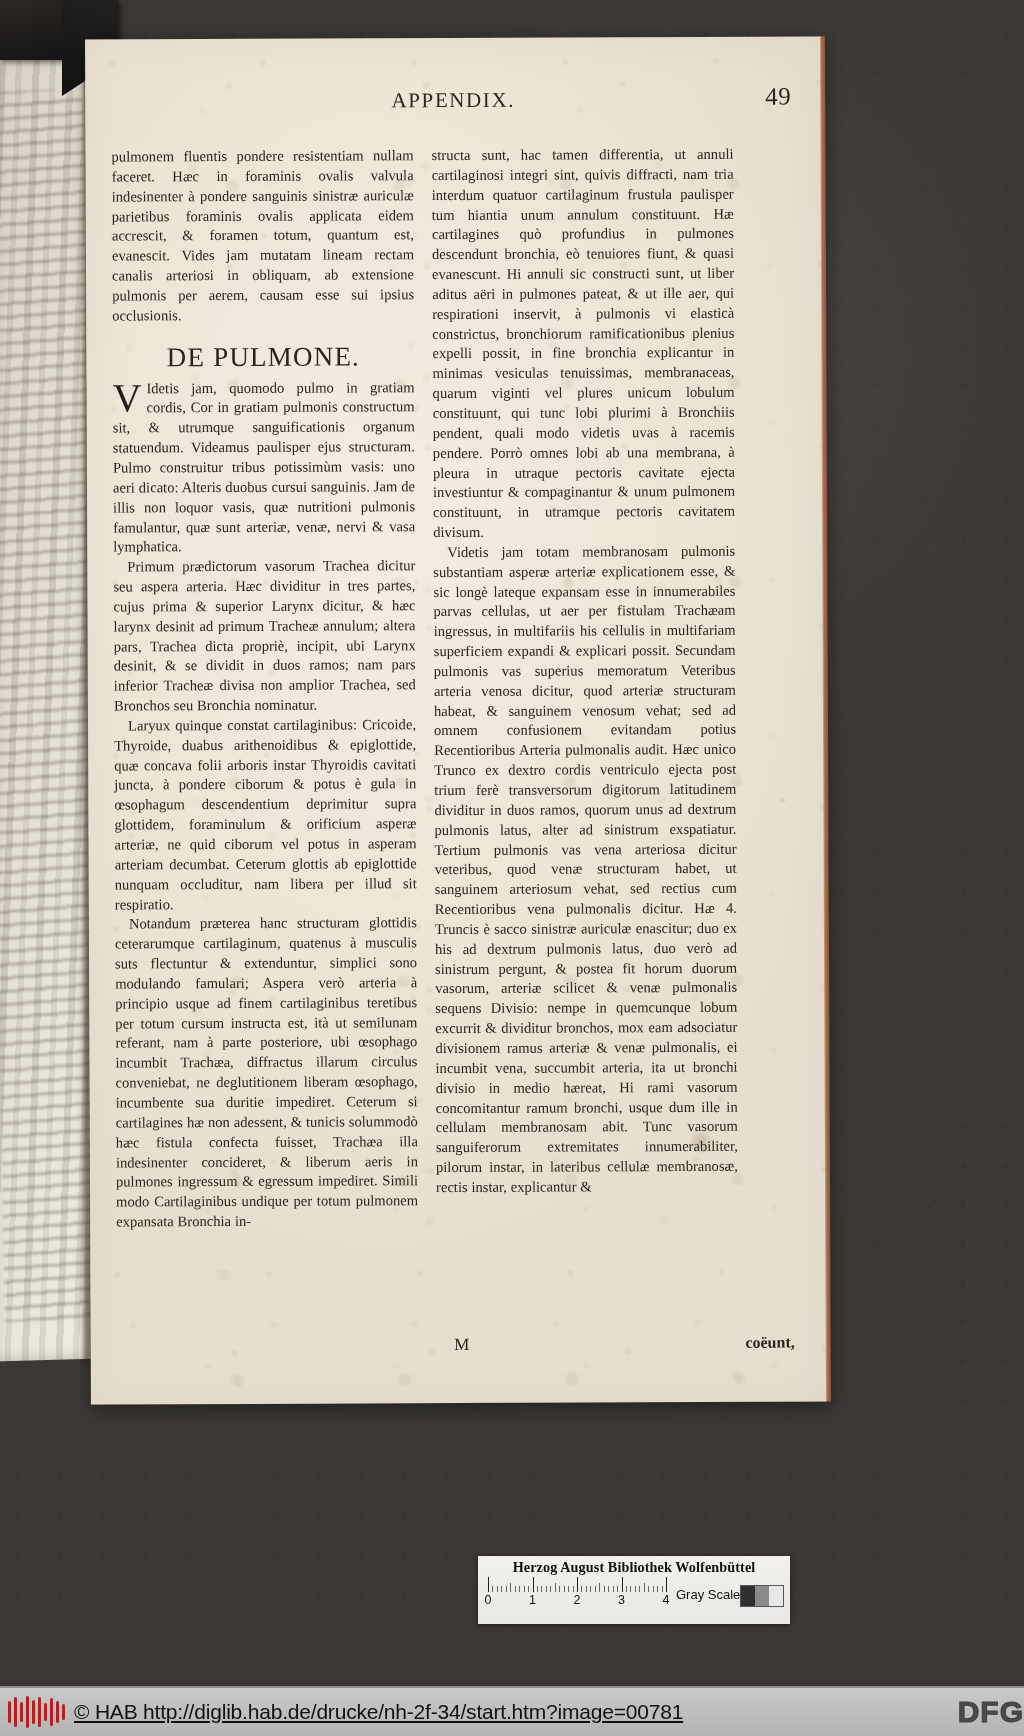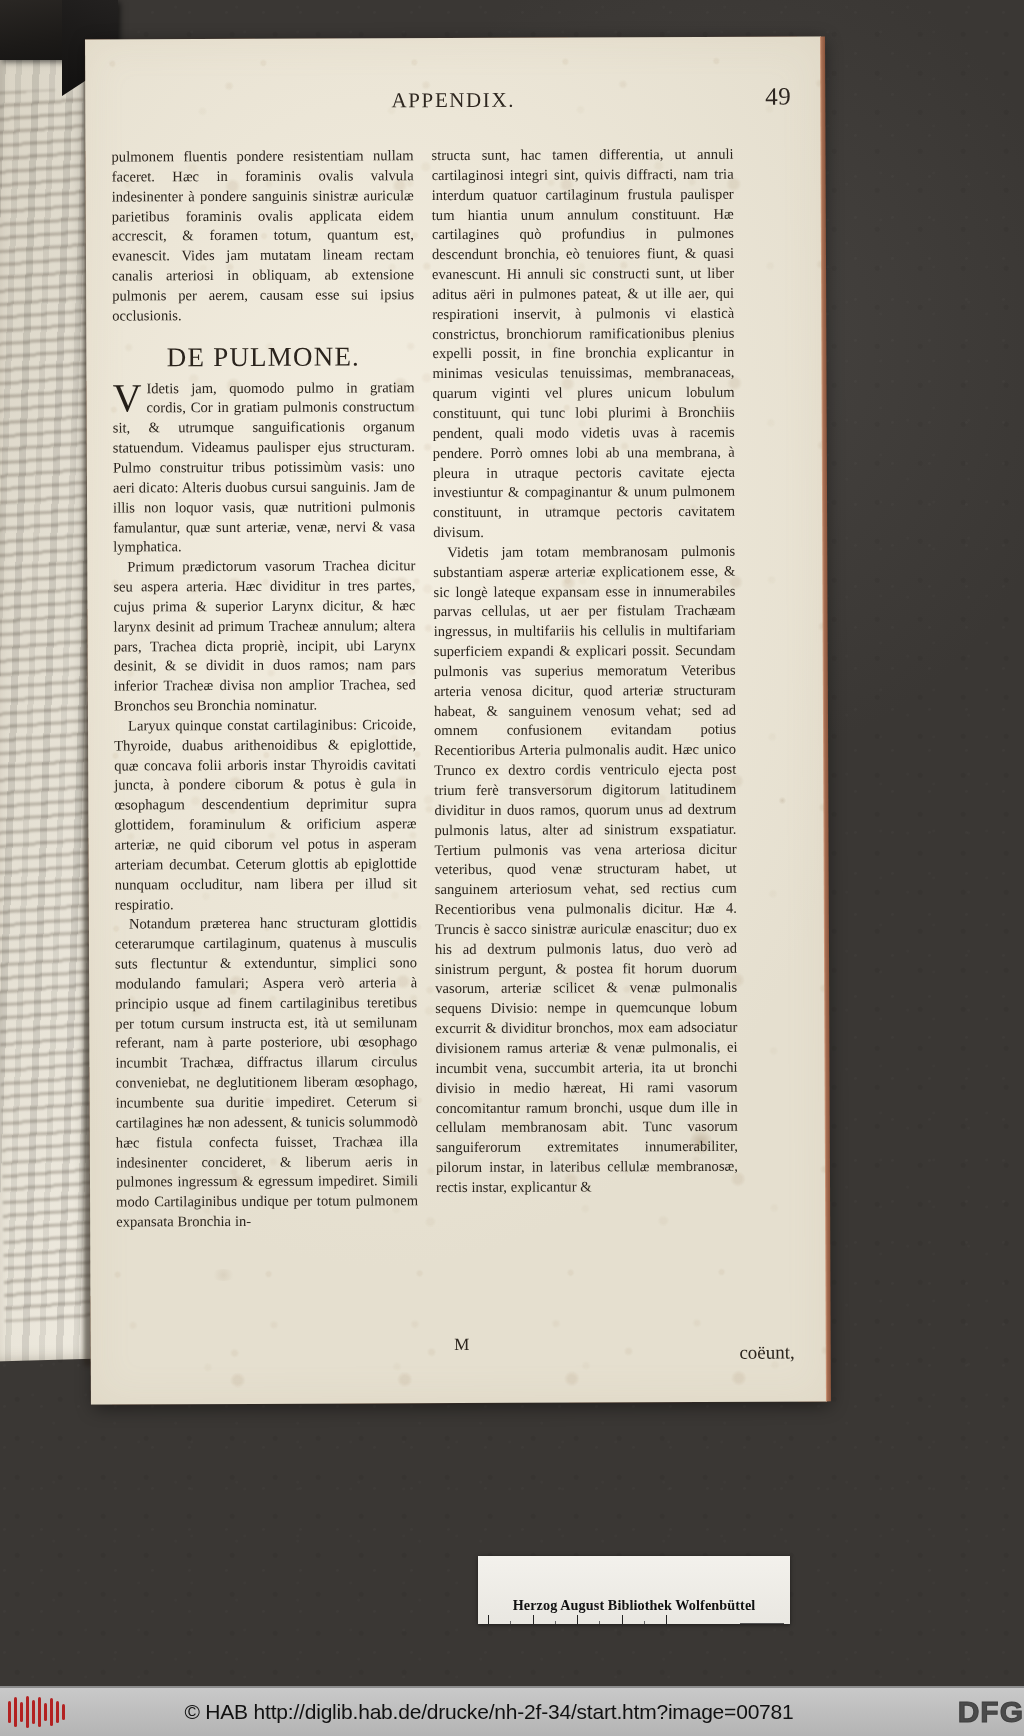--- a/index.html
+++ b/index.html
@@ -168,40 +168,39 @@
 
   
   #botline{
     position:absolute;left:26px;right:20px;bottom:46px;height:22px;
   }
   #signature{
     position:absolute;left:0;right:0;text-align:center;
     font-size:17px;color:#2b241d;
   }
   #catchword{
-    position:absolute;right:12px;top:8px;
-    font-size:19px;color:#2b241d;
+    position:absolute;right:12px;top:0;
+    font-size:16px;color:#2b241d;font-weight:bold;
   }
 
   
   #refcard{
     position:absolute;left:478px;top:1556px;width:312px;height:68px;
     background:linear-gradient(180deg,#f3f1ec,#e9e7e1);
     box-shadow:0 1px 4px rgba(0,0,0,.5);
     overflow:hidden;
   }
   #refcard .cardtitle{
     text-align:center;
     font-family:"Liberation Serif", serif;
     font-weight:bold;
     font-size:14.2px;
     color:#111;
     padding-top:3px;
     letter-spacing:.1px;
-    margin-top:38px;
   }
   #refcard .rulerrow{
     position:relative;height:42px;margin-top:1px;
   }
   #ruler{
     position:absolute;left:10px;top:0;width:178px;height:40px;
   }
   #ruler .ticks{position:absolute;left:0;top:0;width:100%;height:15px;}
   #ruler .ticks i{
     position:absolute;bottom:0;width:1px;background:#333;
@@ -226,24 +225,25 @@
   #footer{
     position:absolute;left:0;right:0;bottom:0;height:48px;
     background:linear-gradient(180deg,#c9c9c9,#bdbdbd 55%,#b4b4b4);
     display:flex;align-items:center;
   }
   #hab-logo{
     width:74px;height:48px;flex:0 0 auto;
     display:flex;align-items:center;justify-content:center;
   }
   #footer-url{
-    flex:1 1 auto;text-align:center;
+    flex:1 1 auto;text-align:left;
     font-family:"Liberation Sans", sans-serif;
     font-size:21px;color:#111;letter-spacing:-.2px;
     white-space:nowrap;
+    text-decoration:underline;
   }
   #dfg-logo{
     width:120px;flex:0 0 auto;text-align:right;
     font-family:"Liberation Sans", sans-serif;
     font-weight:bold;font-size:30px;letter-spacing:1px;
     color:#4b4b4b;
     -webkit-text-stroke:1px #3f3f3f;
   }
   #footer-top-rule{
     position:absolute;left:0;right:0;bottom:48px;height:2px;background:#8d8d8d;

